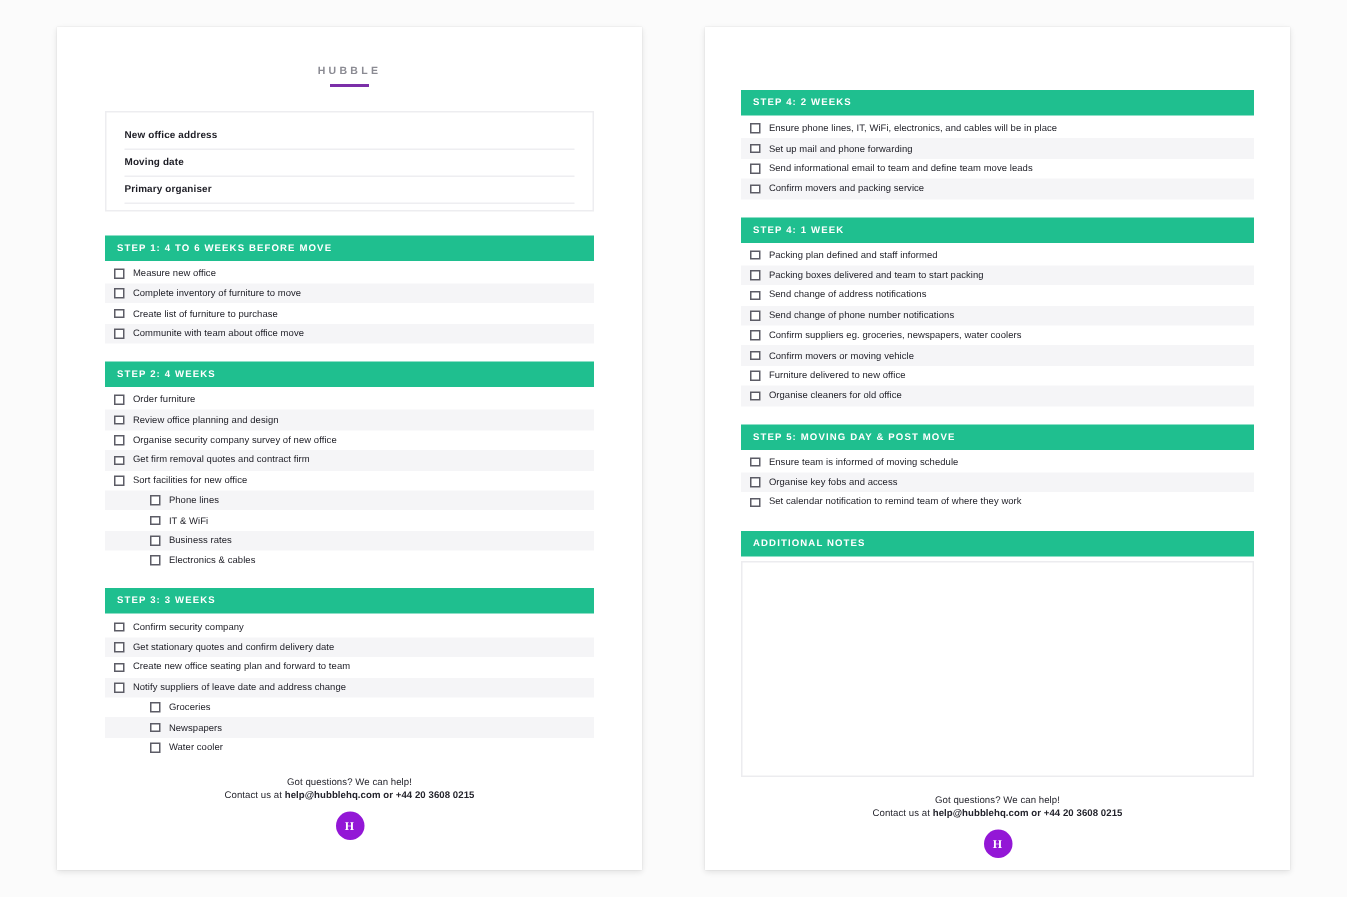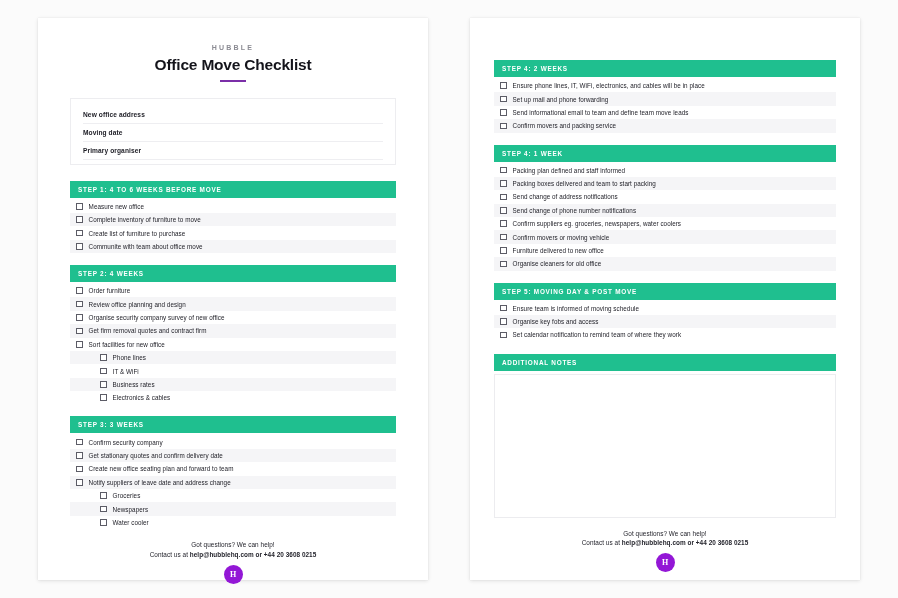--- a/index.html
+++ b/index.html
@@ -144,21 +144,20 @@
 </style>
 </head>
 <body>
 
 <div class="spread">
 
   <div class="page page-left">
 
     <div>
       <div class="brand">HUBBLE</div>
-      <div class="doc-title">Office Move Checklist</div>
       <div class="title-rule"></div>
     </div>
 
     <div class="fields-box">
       <div class="field-row">New office address</div>
       <div class="field-row">Moving date</div>
       <div class="field-row">Primary organiser</div>
     </div>
 
     <div id="sections-left">

